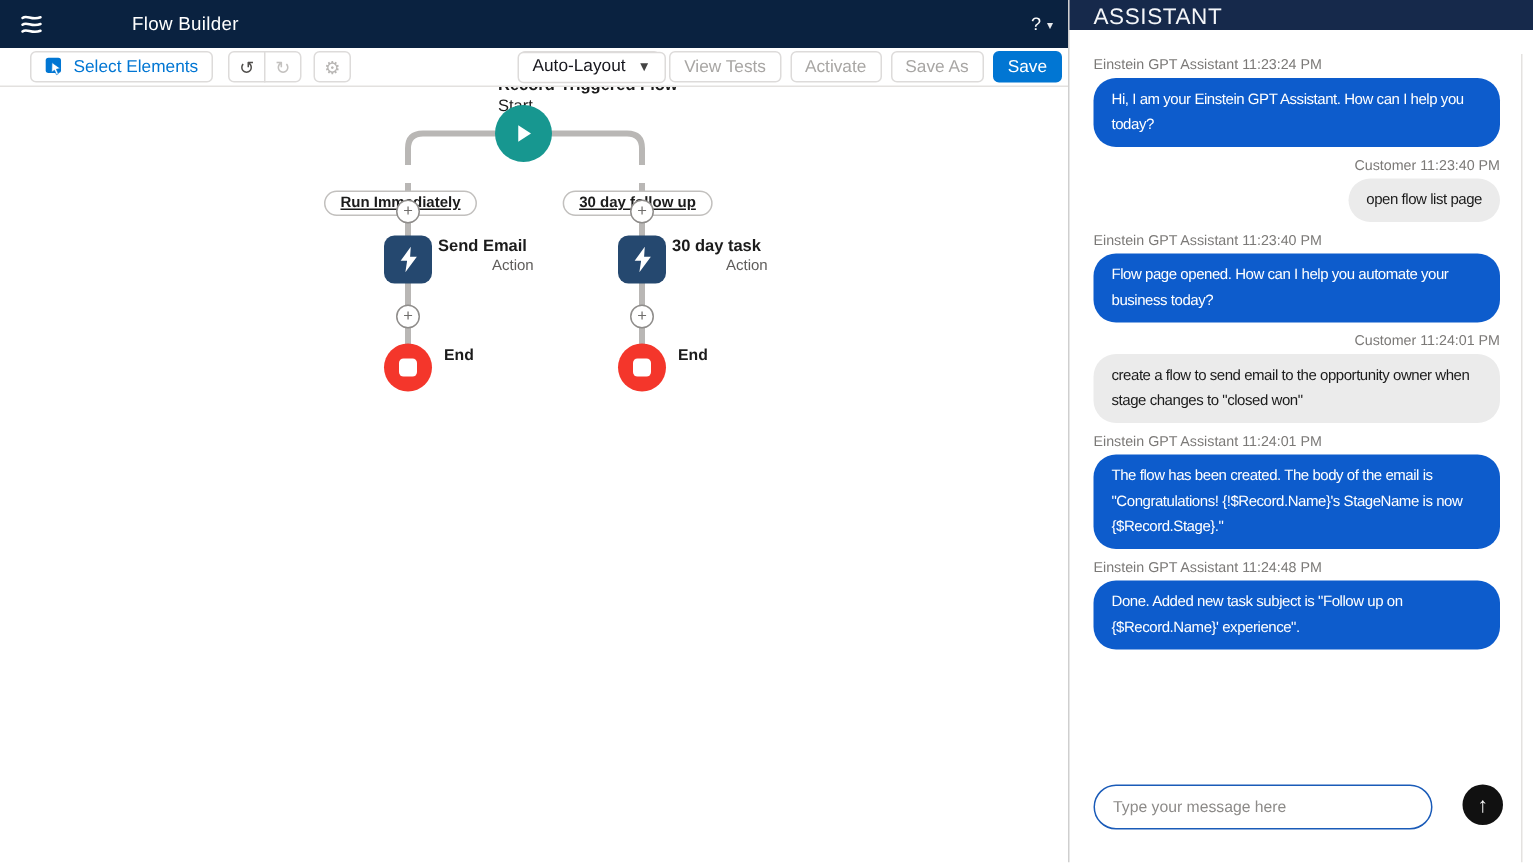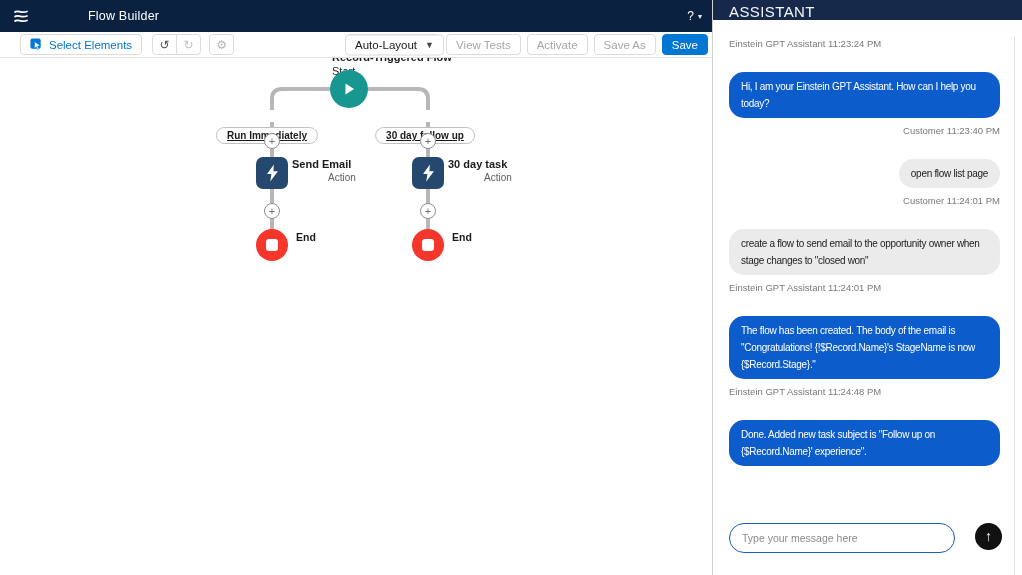--- a/index.html
+++ b/index.html
@@ -52,21 +52,21 @@
   .end-node .sq { width:12px; height:12px; background:#fff; border-radius:3px; }
   .end-label { position:absolute; font-size:10.5px; font-weight:700; color:#1b1b1b; }
 
   
   .chat { position:relative; width:310px; min-width:310px; height:575px; display:flex; flex-direction:column; background:#fff; border-left:1px solid #cfcfcf; }
   .chat::after { content:""; position:absolute; top:36px; bottom:0; right:7px; width:1px; background:#e4e2e0; }
   .chat-header { height:20px; background:var(--chat-header-bg,#16294b); color:#f4f6f9; font-size:15px; letter-spacing:.4px; display:flex; align-items:flex-end; padding:0 16px; flex:0 0 auto; }
   .chat-body { flex:1; overflow:hidden; display:flex; flex-direction:column; gap:7px; padding:18px 22px 6px 16px; }
   .msg { display:flex; flex-direction:column; }
   .msg-meta { font-size:9.5px; color:#7b7977; margin-bottom:3px; }
-  .msg-bubble { font-size:10px; letter-spacing:-0.3px; line-height:17px; padding:6px 12px; border-radius:15px; max-width:100%;margin-top:20px; }
+  .msg-bubble { font-size:10px; letter-spacing:-0.3px; line-height:17px; padding:6px 12px; border-radius:15px; max-width:100%; }
   .msg.assistant { align-items:flex-start; }
   .msg.assistant .msg-bubble { background:var(--assistant-bubble,#0d5ccc); color:#ffffff; }
   .msg.customer { align-items:flex-end; }
   .msg.customer .msg-meta { text-align:right; }
   .msg.customer .msg-bubble { background:var(--customer-bubble,#ebebeb); color:#1b1b1b; }
   .composer { flex:0 0 58px; display:flex; align-items:flex-start; padding:6px 20px 0 16px; gap:20px; }
   .chat-input { flex:1; height:30px; border:1.5px solid #1a5bb8; border-radius:15px; padding:0 12px; font-size:10.5px; font-family:inherit; color:#1b1b1b; outline:none; }
   .chat-input::placeholder { color:#8d8b89; }
   .send-btn { width:27px; height:27px; border-radius:50%; background:var(--send-button,#111); color:#fff; border:none; font-size:14px; font-weight:700; line-height:27px; text-align:center; cursor:pointer; padding:0; }
 </style>
@@ -198,20 +198,24 @@
   <div class="msg assistant">
     <div class="msg-meta">Einstein GPT Assistant 11:23:24 PM</div>
     <div class="msg-bubble">Hi, I am your Einstein GPT Assistant. How can I help you today?</div>
   </div>
 
   <div class="msg customer">
     <div class="msg-meta">Customer 11:23:40 PM</div>
     <div class="msg-bubble">open flow list page</div>
   </div>
 
+  <div class="msg assistant">
+    <div class="msg-meta">Einstein GPT Assistant 11:23:40 PM</div>
+    <div class="msg-bubble">Flow page opened. How can I help you automate your business today?</div>
+  </div>
 
   <div class="msg customer">
     <div class="msg-meta">Customer 11:24:01 PM</div>
     <div class="msg-bubble">create a flow to send email to the opportunity owner when stage changes to "closed won"</div>
   </div>
 
   <div class="msg assistant">
     <div class="msg-meta">Einstein GPT Assistant 11:24:01 PM</div>
     <div class="msg-bubble">The flow has been created. The body of the email is "Congratulations! {!$Record.Name}'s StageName is now {$Record.Stage}."</div>
   </div>

